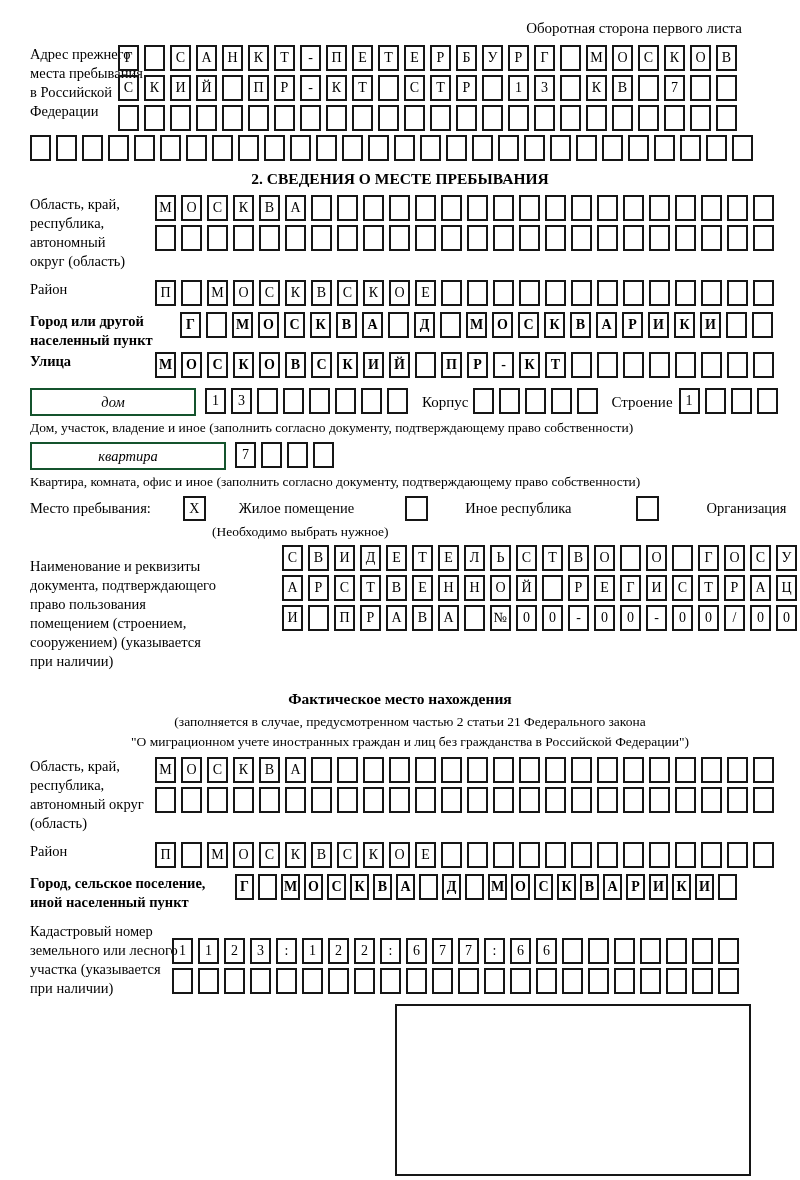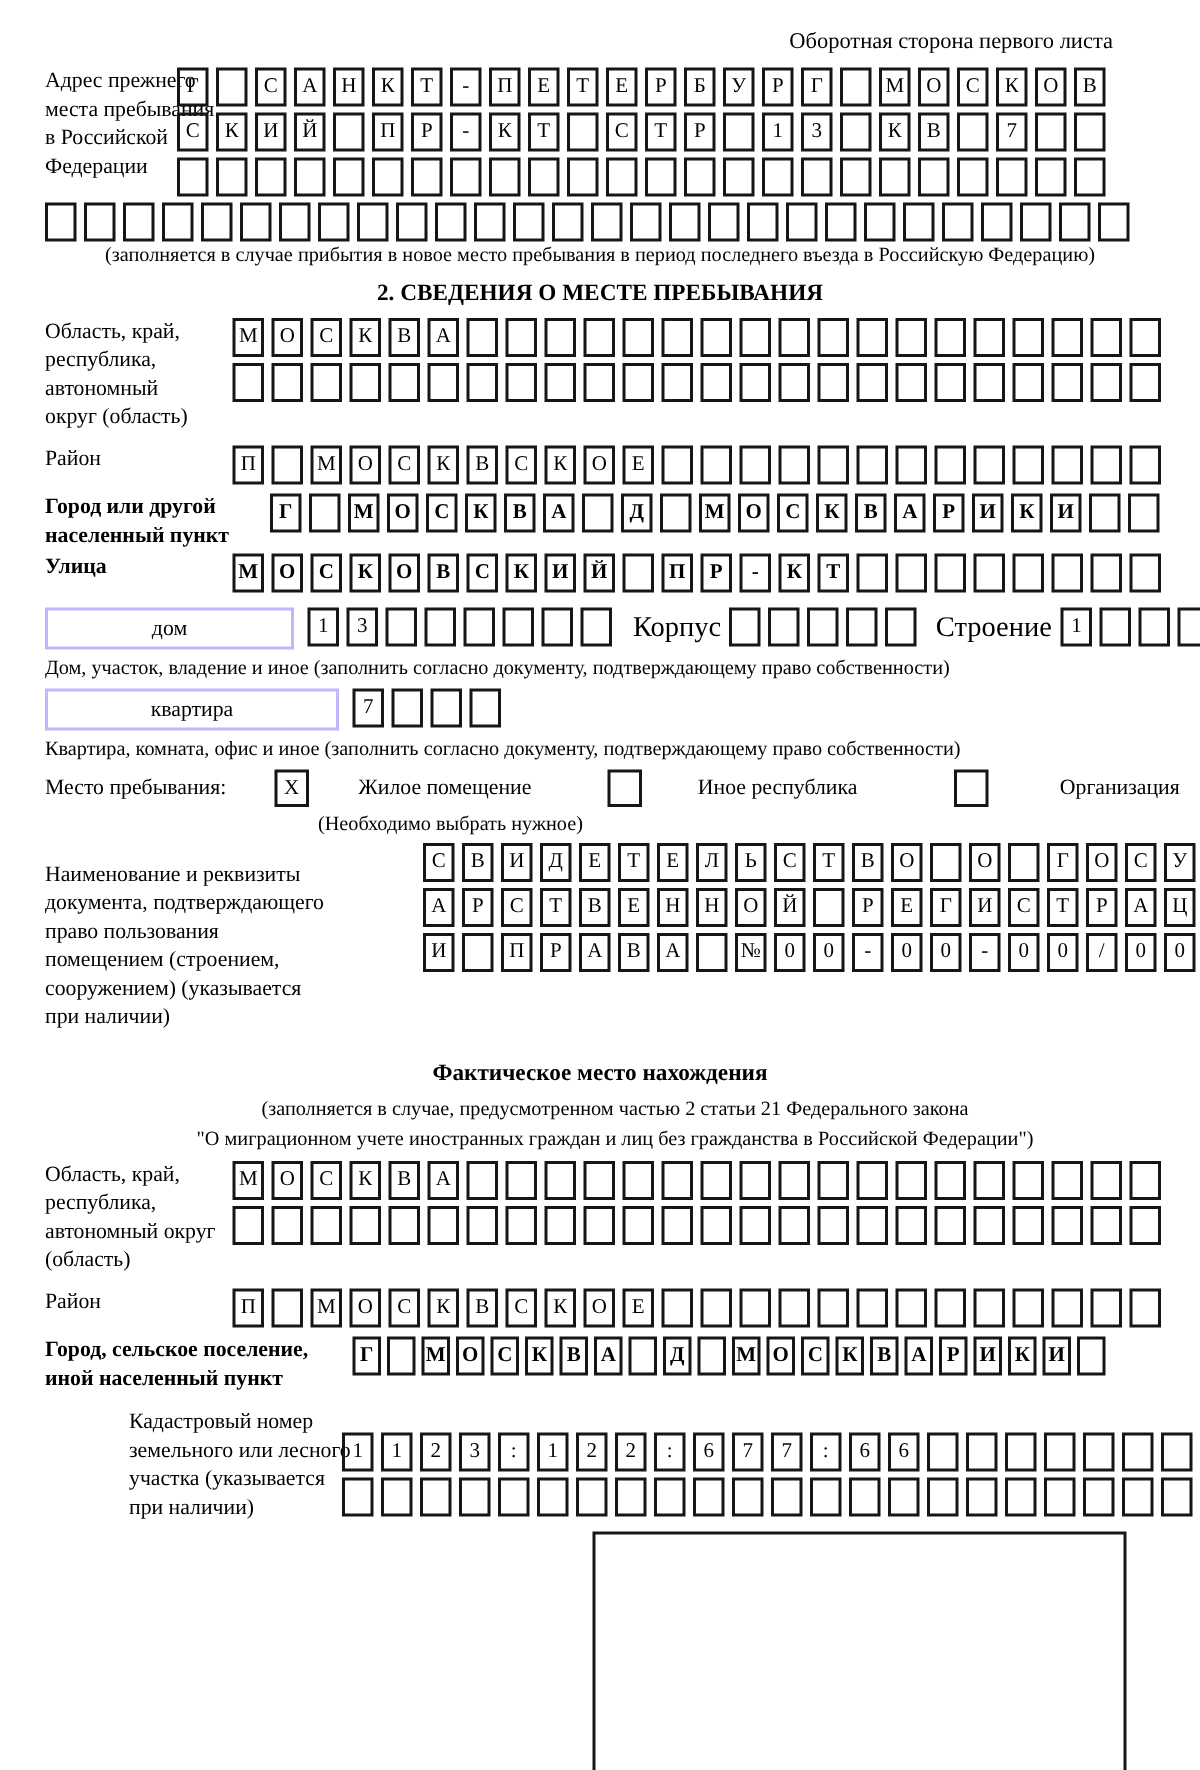--- a/index.html
+++ b/index.html
@@ -32,41 +32,41 @@
   .small-note { font-size:13.5px; text-align:center; margin-top:1px; }
   .sec-title { font-size:15.5px; font-weight:bold; text-align:center; margin-top:9px; }
 
   .lbl125 { width:125px; }
   .lbl150 { width:150px; }
   .region-block { margin-top:7px; }
   .mt8 { margin-top:8px; }
   .mt2 { margin-top:2px;font-weight:bold; }
 
   .wide-box {
-    border:2px solid #c4b5fd; height:28px; text-align:center;
-    font-size:14.5px; line-height:24px; flex-shrink:0;
+    border:2px solid #14532d; height:28px; text-align:center;
+    font-size:14.5px; line-height:24px; flex-shrink:0;font-style:italic;
   }
   .house-row, .apt-row { display:flex; align-items:flex-start; margin:6px 0 0 30px; }
-  .inline-lbl { font-size:19px; line-height:28px; white-space:nowrap; }
+  .inline-lbl { font-size:15px; line-height:28px; white-space:nowrap; }
   .caption { font-size:13.5px; margin:2px 0 4px 30px; }
 
   .stay-row { display:flex; align-items:center; margin:6px 0 0 30px; font-size:14.5px;gap:24px; }
   .checkbox {
     display:inline-block; width:23px; height:25px; border:2px solid #161616;
     text-align:center; font-size:14px; line-height:21px; flex-shrink:0;
   }
   .stay-note { font-size:13.5px; margin:3px 0 0 212px; }
 
   .doc-block { margin-top:5px; }
   .doc-block .flabel { width:252px;margin-top:12px; }
 
   .actual-title { font-size:15.5px; font-weight:bold; text-align:center; margin-top:18px; }
   .actual-sub { font-size:13.5px; text-align:center; line-height:1.5; margin-top:4px;padding-left:20px; }
 
-  .cad-block { margin-top:10px;justify-content:flex-end; }
+  .cad-block { margin-top:10px; }
   .cad-block .flabel { width:142px; }
   .cad-cells { margin-top:16px; }
 
   .stamp-box {
     width:356px; height:172px; border:2px solid #161616;
     margin:6px 0 0 395px;
   }
 </style>
 </head>
 <body>
@@ -77,21 +77,20 @@
 
   <div class="frow addr-block">
     <div class="flabel"><span>Адрес прежнего</span><br><span>места пребывания</span><br><span>в Российской</span><br><span>Федерации</span></div>
     <div>
       <div class="cellrow"><span class="cell">Г</span><span class="cell"></span><span class="cell">С</span><span class="cell">А</span><span class="cell">Н</span><span class="cell">К</span><span class="cell">Т</span><span class="cell">-</span><span class="cell">П</span><span class="cell">Е</span><span class="cell">Т</span><span class="cell">Е</span><span class="cell">Р</span><span class="cell">Б</span><span class="cell">У</span><span class="cell">Р</span><span class="cell">Г</span><span class="cell"></span><span class="cell">М</span><span class="cell">О</span><span class="cell">С</span><span class="cell">К</span><span class="cell">О</span><span class="cell">В</span></div>
       <div class="cellrow"><span class="cell">С</span><span class="cell">К</span><span class="cell">И</span><span class="cell">Й</span><span class="cell"></span><span class="cell">П</span><span class="cell">Р</span><span class="cell">-</span><span class="cell">К</span><span class="cell">Т</span><span class="cell"></span><span class="cell">С</span><span class="cell">Т</span><span class="cell">Р</span><span class="cell"></span><span class="cell">1</span><span class="cell">3</span><span class="cell"></span><span class="cell">К</span><span class="cell">В</span><span class="cell"></span><span class="cell">7</span><span class="cell"></span><span class="cell"></span></div>
       <div class="cellrow"><span class="cell"></span><span class="cell"></span><span class="cell"></span><span class="cell"></span><span class="cell"></span><span class="cell"></span><span class="cell"></span><span class="cell"></span><span class="cell"></span><span class="cell"></span><span class="cell"></span><span class="cell"></span><span class="cell"></span><span class="cell"></span><span class="cell"></span><span class="cell"></span><span class="cell"></span><span class="cell"></span><span class="cell"></span><span class="cell"></span><span class="cell"></span><span class="cell"></span><span class="cell"></span><span class="cell"></span></div>
     </div>
   </div>
   <div class="cellrow fullrow"><span class="cell"></span><span class="cell"></span><span class="cell"></span><span class="cell"></span><span class="cell"></span><span class="cell"></span><span class="cell"></span><span class="cell"></span><span class="cell"></span><span class="cell"></span><span class="cell"></span><span class="cell"></span><span class="cell"></span><span class="cell"></span><span class="cell"></span><span class="cell"></span><span class="cell"></span><span class="cell"></span><span class="cell"></span><span class="cell"></span><span class="cell"></span><span class="cell"></span><span class="cell"></span><span class="cell"></span><span class="cell"></span><span class="cell"></span><span class="cell"></span><span class="cell"></span></div>
-  <div class="small-note">(заполняется в случае прибытия в новое место пребывания в период последнего въезда в Российскую Федерацию)</div>
 
   <div class="sec-title">2. СВЕДЕНИЯ О МЕСТЕ ПРЕБЫВАНИЯ</div>
 
   <div class="frow region-block">
     <div class="flabel lbl125"><span>Область, край,</span><br><span>республика,</span><br><span>автономный</span><br><span>округ (область)</span></div>
     <div>
       <div class="cellrow"><span class="cell">М</span><span class="cell">О</span><span class="cell">С</span><span class="cell">К</span><span class="cell">В</span><span class="cell">А</span><span class="cell"></span><span class="cell"></span><span class="cell"></span><span class="cell"></span><span class="cell"></span><span class="cell"></span><span class="cell"></span><span class="cell"></span><span class="cell"></span><span class="cell"></span><span class="cell"></span><span class="cell"></span><span class="cell"></span><span class="cell"></span><span class="cell"></span><span class="cell"></span><span class="cell"></span><span class="cell"></span></div>
       <div class="cellrow"><span class="cell"></span><span class="cell"></span><span class="cell"></span><span class="cell"></span><span class="cell"></span><span class="cell"></span><span class="cell"></span><span class="cell"></span><span class="cell"></span><span class="cell"></span><span class="cell"></span><span class="cell"></span><span class="cell"></span><span class="cell"></span><span class="cell"></span><span class="cell"></span><span class="cell"></span><span class="cell"></span><span class="cell"></span><span class="cell"></span><span class="cell"></span><span class="cell"></span><span class="cell"></span><span class="cell"></span></div>
     </div>
   </div>

